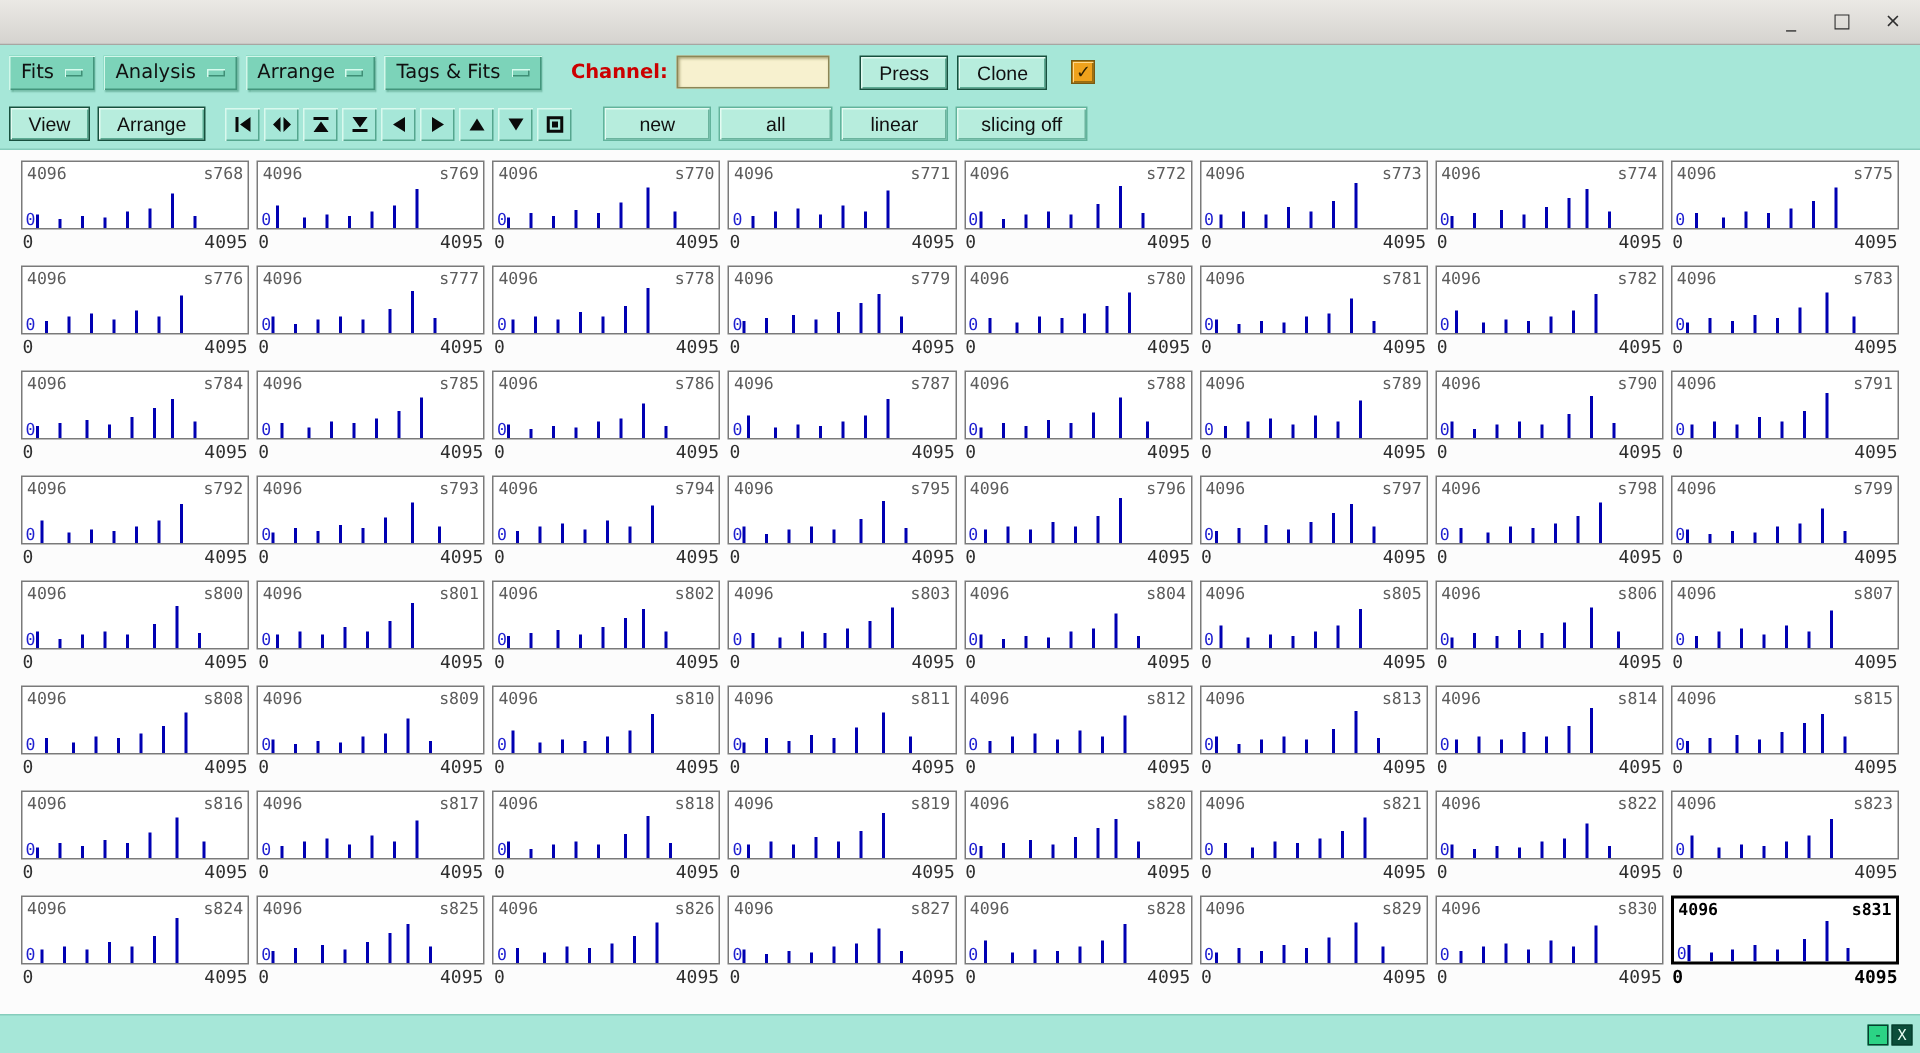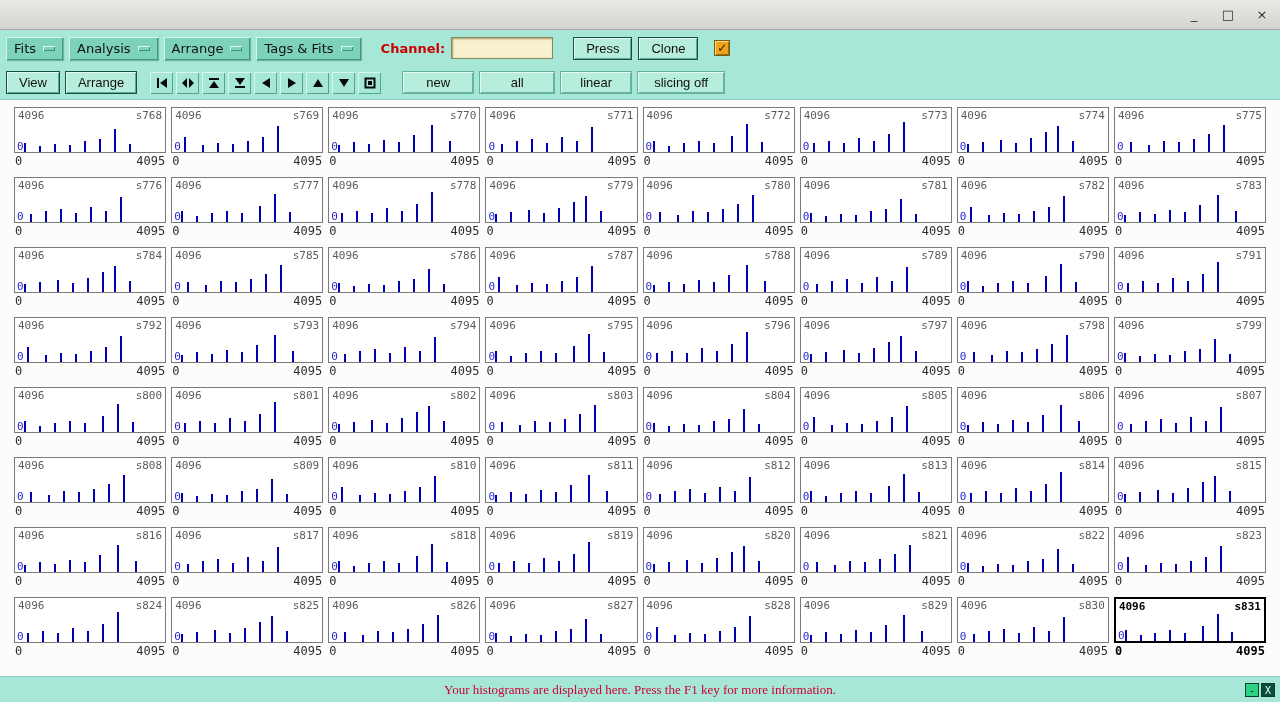--- a/index.html
+++ b/index.html
@@ -1326,18 +1326,17 @@
         <div class="spike" style="left: 78%; height: 22%;"></div>
       </div>
     <div class="axis">
       <span>0</span>
       <span>4095</span>
     </div>
   </div>
   </div>
 
 <div class="statusbar">
-  <span class="status-msg">Your histograms are displayed here. Press the F1 key for more information.</span>
   <div class="mini-widgets">
     <div class="mini-box mini-min">-</div>
     <div class="mini-box mini-close">X</div>
   </div>
 </div>
 
 </body></html>

